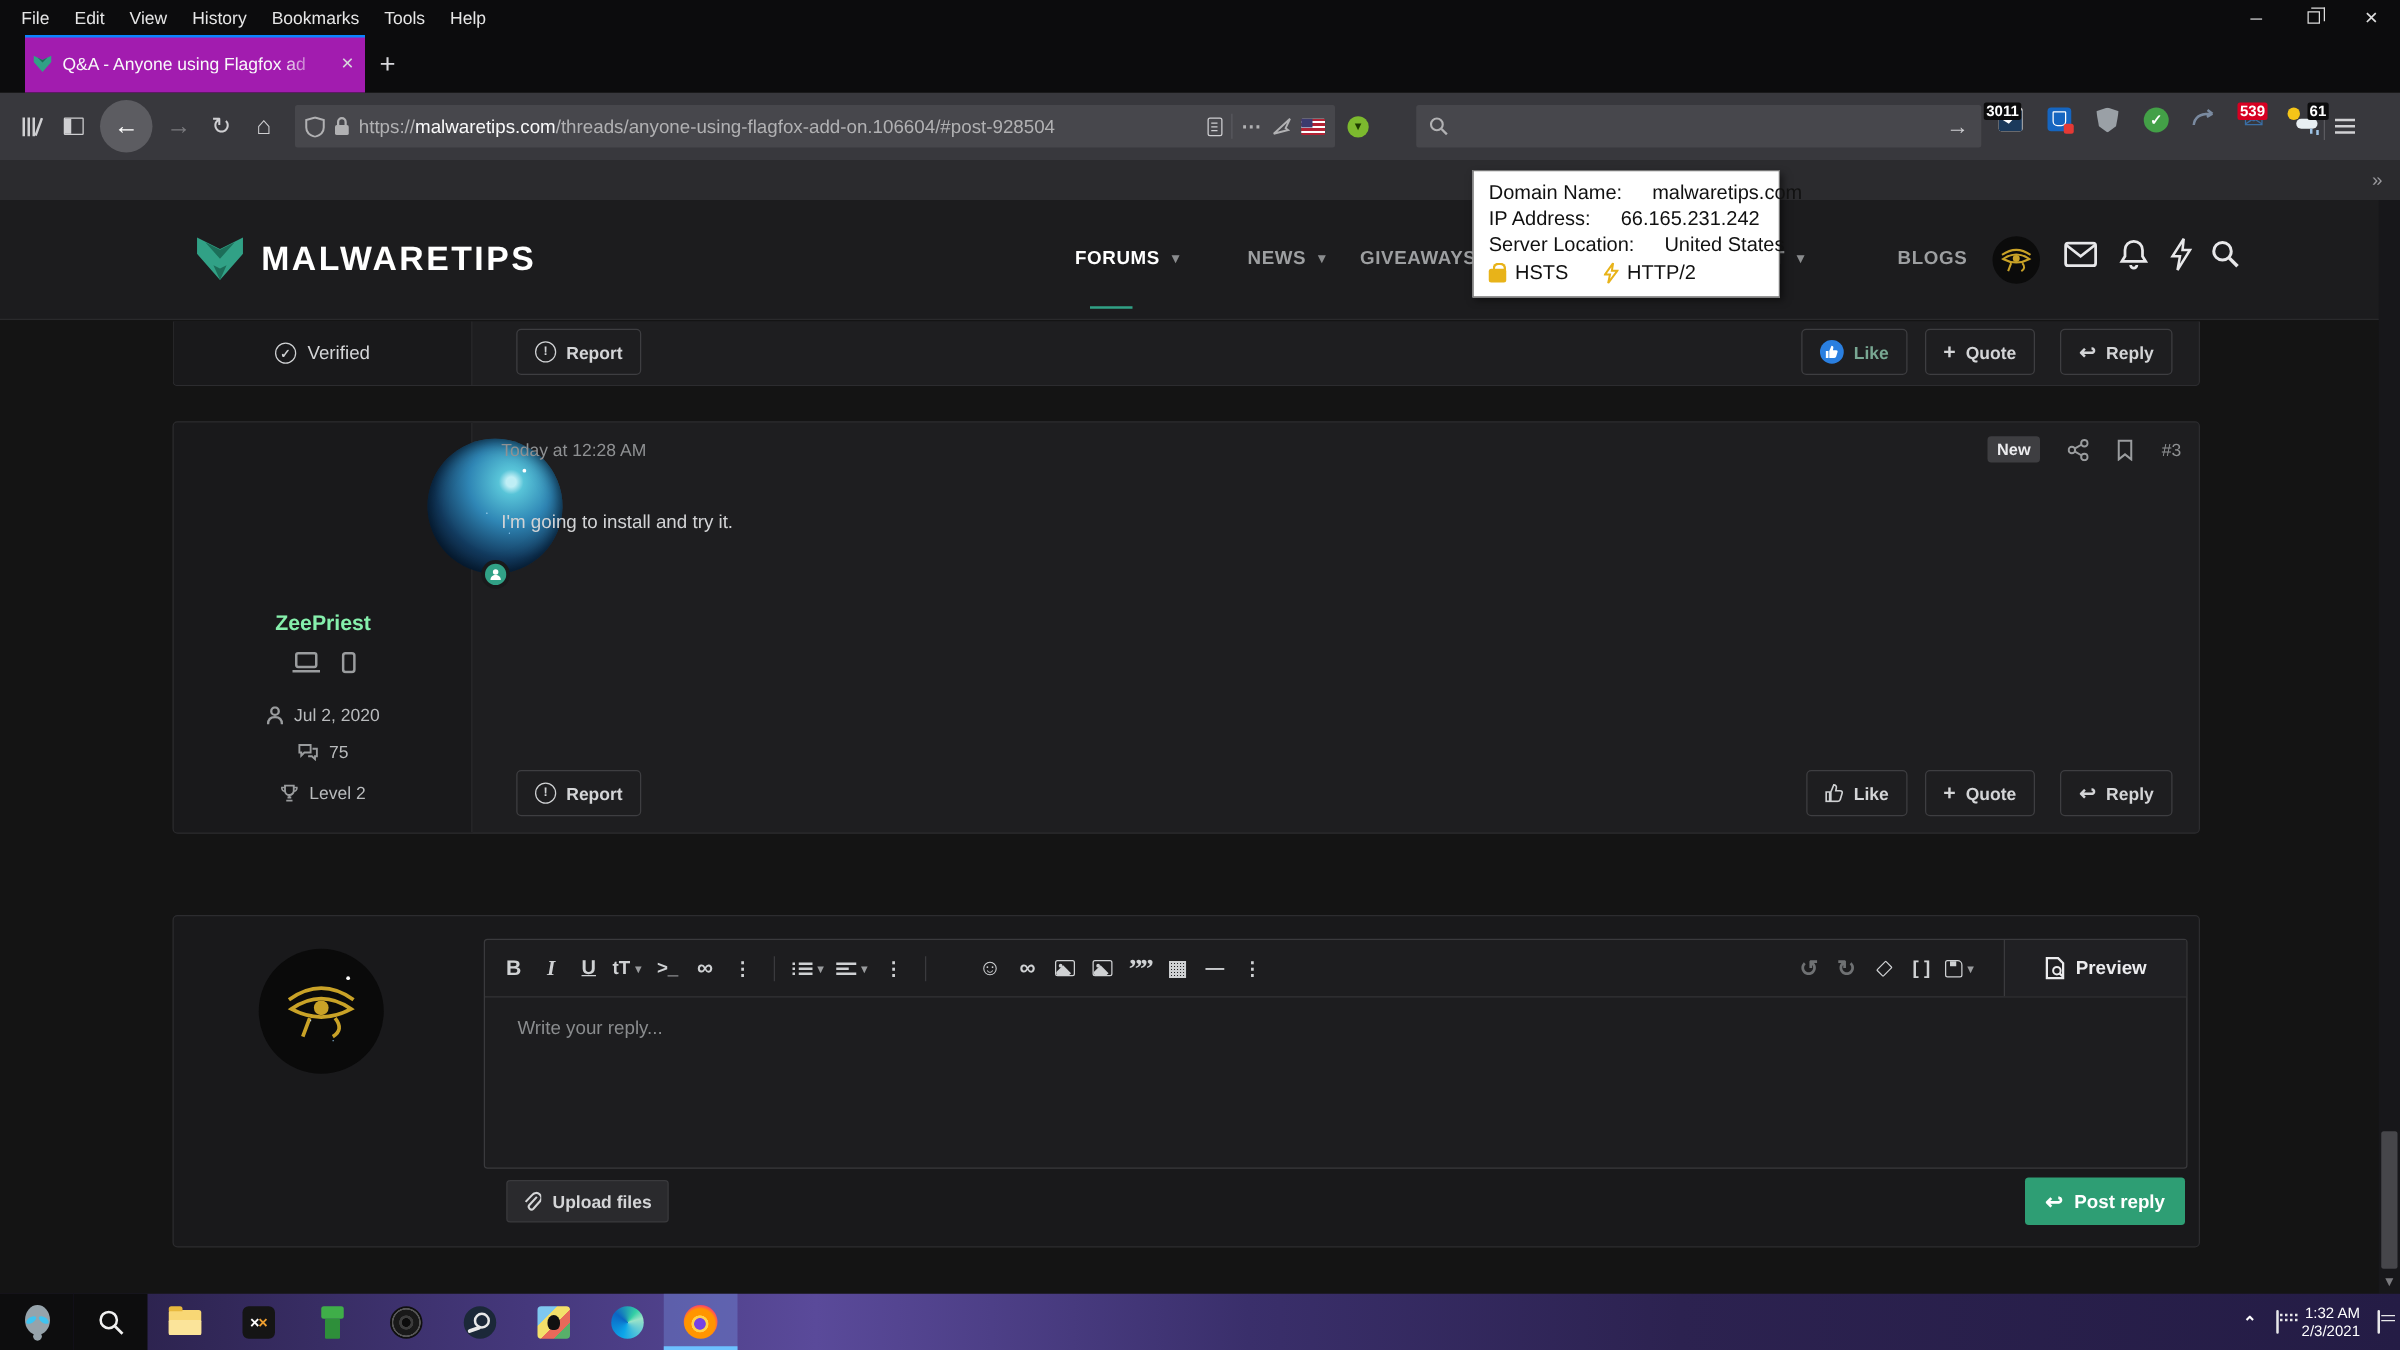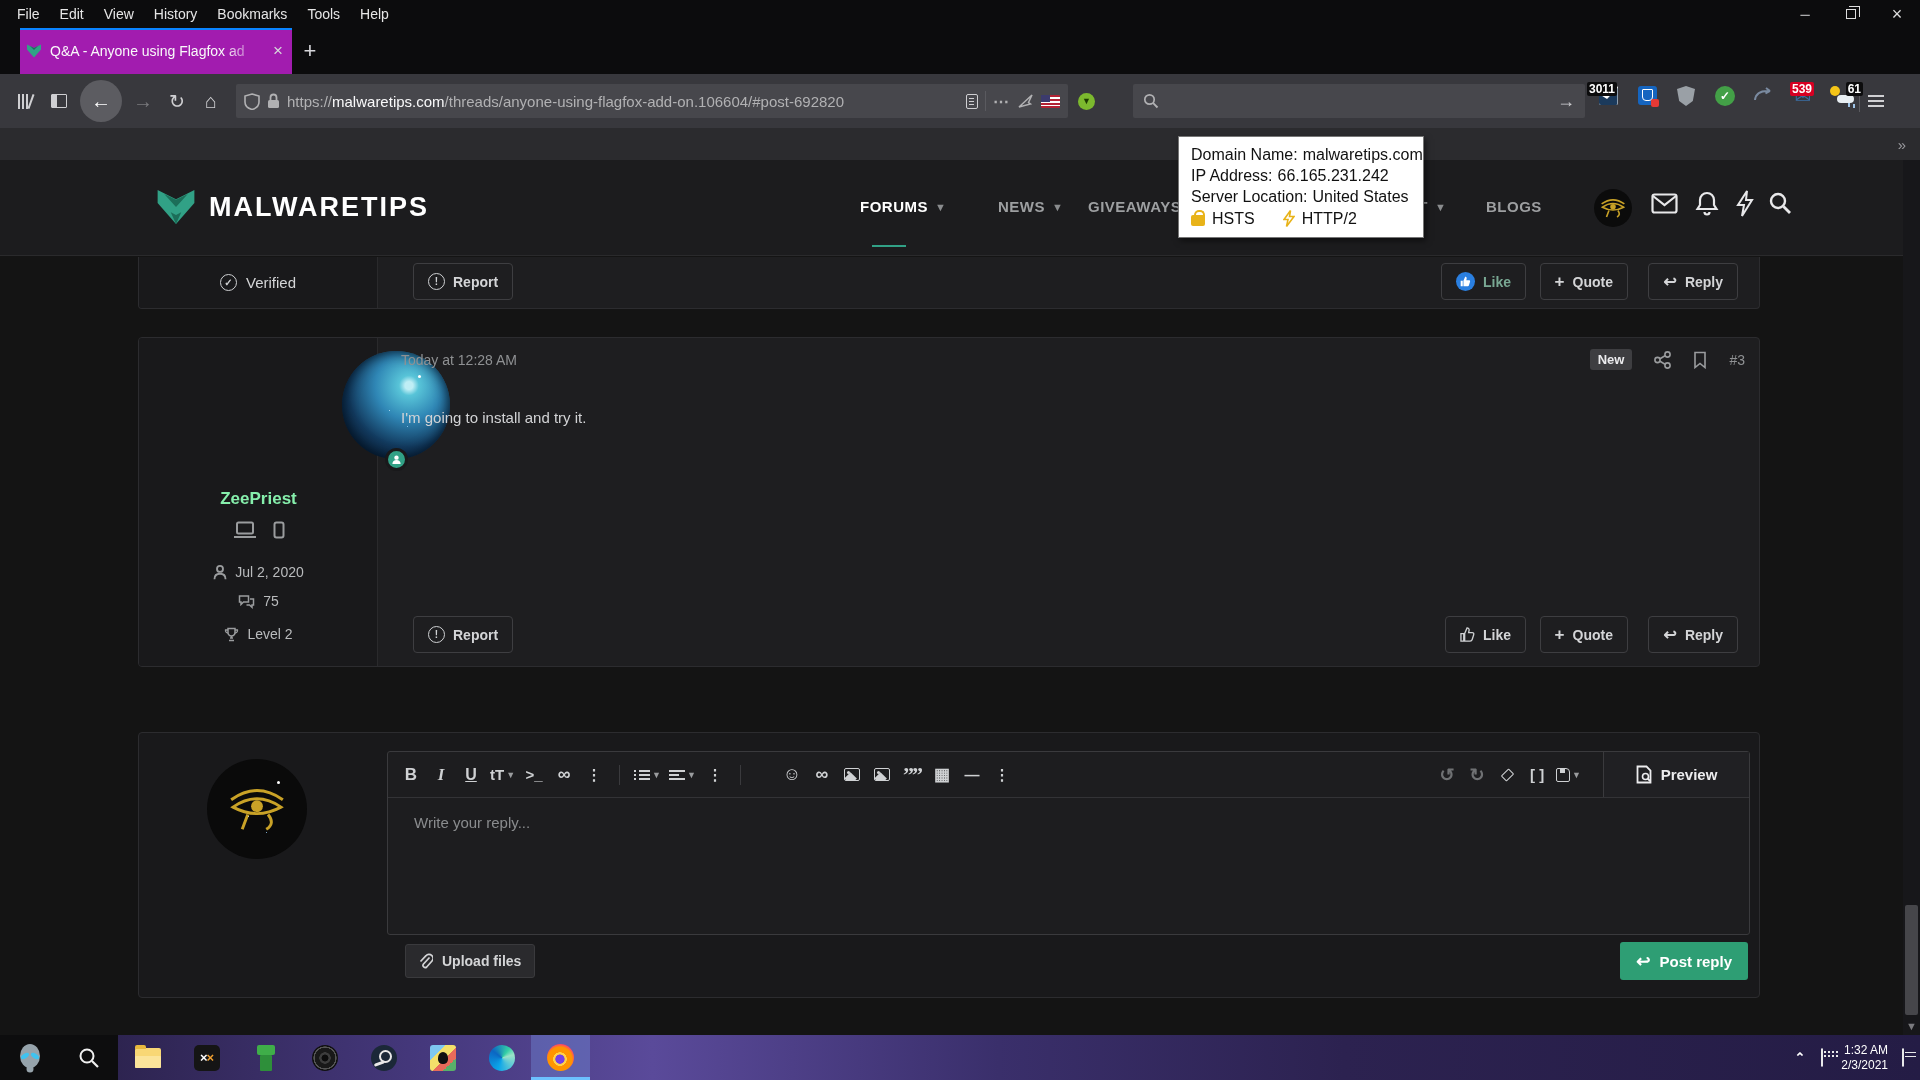--- a/index.html
+++ b/index.html
@@ -120,21 +120,21 @@
   .floppy{width:14px;height:14px;border:1.5px solid #cfd1d3;border-radius:2px 4px 2px 2px;position:relative}
   .floppy:before{content:"";position:absolute;left:3px;top:0;width:5px;height:4px;background:#cfd1d3}
   .eraser{width:11px;height:8px;border:1.5px solid #cfd1d3;transform:rotate(-45deg);border-radius:1px}
   .kbd-ic{width:22px;height:14px;border:1.5px solid #e8e8ea;border-radius:2px;position:relative}
   .kbd-ic:before{content:"";position:absolute;left:2px;top:2px;width:2px;height:2px;background:#e8e8ea;box-shadow:4px 0 0 #e8e8ea,8px 0 0 #e8e8ea,12px 0 0 #e8e8ea,0 4px 0 #e8e8ea,4px 4px 0 #e8e8ea,8px 4px 0 #e8e8ea,12px 4px 0 #e8e8ea}
   .ac-ic{width:19px;height:16px;border:1.5px solid #e8e8ea;border-radius:2px;position:relative}
   .ac-ic:before{content:"";position:absolute;left:2px;top:3px;width:11px;height:1.5px;background:#e8e8ea;box-shadow:0 4px 0 #e8e8ea}
 
   
   .flagfox-tip{position:absolute;left:1178px;top:136px;width:246px;background:#fff;border:1px solid #767676;box-shadow:2px 3px 6px rgba(0,0,0,.5);z-index:60;padding:7px 12px 8px;color:#111;font-size:16px;line-height:21px}
-  .tip-row{display:flex;gap:5px;white-space:nowrap}
+  .tip-row{display:flex;gap:24px;white-space:nowrap}
   .tip-flags{display:flex;align-items:center;gap:7px;margin-top:1px}
   .goldlock{width:14px;height:11px;background:#e8b319;border-radius:2px;position:relative;margin-top:4px}
   .goldlock:before{content:"";position:absolute;left:2.5px;top:-5px;width:7px;height:7px;border:2px solid #e8b319;border-bottom:none;border-radius:5px 5px 0 0}
   .tipsp{width:14px}
 
   
   .scrollbar{position:absolute;right:0;top:160px;width:17px;height:875px;background:#17171a;z-index:40}
   .scroll-thumb{position:absolute;left:2px;top:745px;width:13px;height:110px;background:#46464a;border-radius:2px}
   .scroll-down{position:absolute;left:3px;top:860px;color:#7a7a7e;font-size:11px}
 
@@ -223,21 +223,21 @@
       </div>
 
     <div class="urlbar">
       <svg width="16" height="17" viewBox="0 0 16 17">
           <path d="M8 1 L15 3 V9 C15 13 11.5 15.5 8 16.5 C4.5 15.5 1 13 1 9 V3 Z" fill="none" stroke="#b1b1b3" stroke-width="1.6"></path>
         </svg>
       <svg width="13" height="16" viewBox="0 0 13 16">
           <rect x="1" y="7" width="11" height="8" rx="1.5" fill="#b1b1b3"></rect>
           <path d="M3.5 7 V4.5 a3 3 0 0 1 6 0 V7" fill="none" stroke="#b1b1b3" stroke-width="1.8"></path>
         </svg>
-      <div class="url-text"><span>https://</span><b>malwaretips.com</b><span>/threads/anyone-using-flagfox-add-on.106604/#post-692820</span></div>
+      <div class="url-text"><span>https://</span><b>malwaretips.com</b><span>/threads/anyone-using-flagfox-add-on.106604/#post-928504</span></div>
       <span class="ico-reader"></span>
       <span style="width:1px;height:20px;background:#5a5a5f"></span>
       <span style="color:#b1b1b3;font-size:16px;font-weight:bold;letter-spacing:1px">⋯</span>
       <svg width="17" height="16" viewBox="0 0 17 16">
           <path d="M2 14 L15 2 L11.5 9.5 L13.5 11 Z" fill="none" stroke="#b1b1b3" stroke-width="1.5"></path>
         </svg>
       <span class="usflag"></span>
     </div>
 
     <div style="margin-left:10px">
@@ -316,21 +316,21 @@
           <span>NEWS</span>
           <span class="caret">▼</span>
         </div>
       <div class="nav-item" style="left:1088px">
           <span>GIVEAWAYS</span>
         </div>
       <div class="nav-item" style="left:1352px">
           <span>SUPPORT</span>
           <span class="caret">▼</span>
         </div>
-      <div class="nav-item" style="left:1486px">
+      <div class="nav-item" style="left:1518px">
           <span>BLOGS</span>
         </div>
       <div class="nav-underline"></div>
 
       <div class="hdr-ic" style="left:1594px;top:29px">
         <span class="avatar-eye">
           <svg width="26" height="22" viewBox="0 0 32 26">
               <path d="M3 12 Q16 3 29 12 Q16 19 3 12 Z" fill="none" stroke="#c9a227" stroke-width="2"></path>
               <circle cx="16" cy="11.5" r="3.4" fill="#c9a227"></circle>
               <path d="M2 8 Q16 -2 30 8" fill="none" stroke="#c9a227" stroke-width="2"></path>

